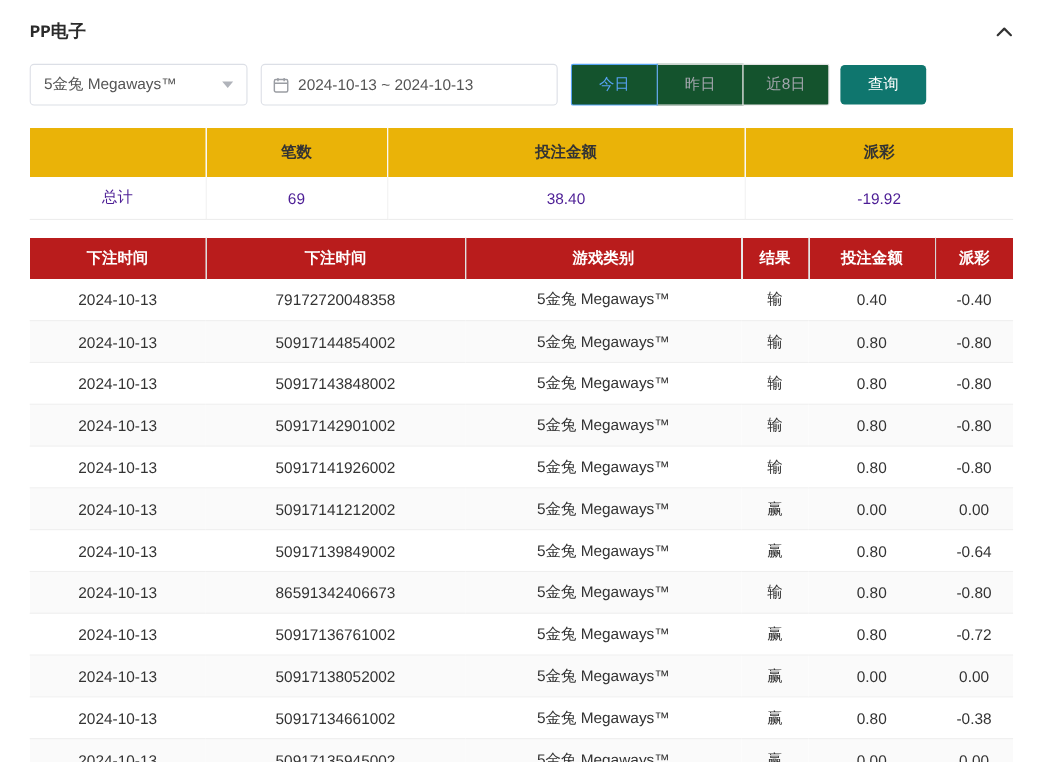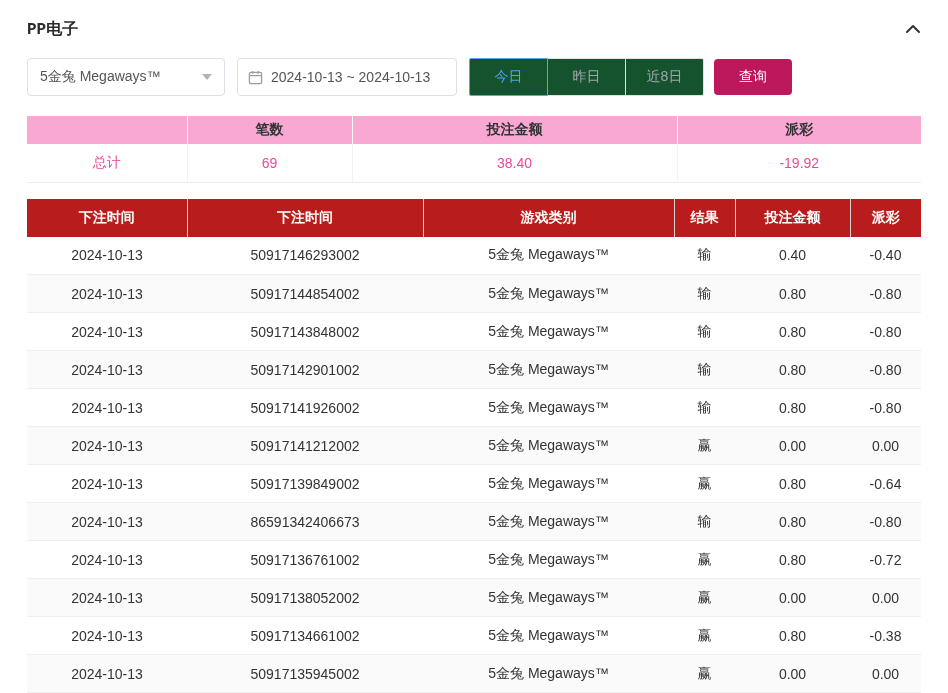--- a/index.html
+++ b/index.html
@@ -30,58 +30,58 @@
     display: flex; align-items: center; justify-content: space-between;
     padding: 0 12px; font-size: 14px; color: #555; cursor: pointer;
     background: #fff;
   }
   .select-caret {
     width: 0; height: 0;
     border-left: 5px solid transparent; border-right: 5px solid transparent;
     border-top: 6px solid #b0b3ba;
   }
   .date-box {
-    width: 220px; height: 38px; margin-left: 12px;
+    width: 270px; height: 38px; margin-left: 12px;
     border: 1px solid #dcdfe6; border-radius: 4px;
     display: flex; align-items: center; gap: 8px;
     padding: 16px 10px; font-size: 14px; color: #555; cursor: pointer;
     background: #fff; white-space: nowrap;
   }
   .quick-group { display: flex; margin-left: 12px; }
   .quick-btn {
     width: 79px; height: 38px;
     background: #14532d; border: 1px solid #e2e2e2;
     font-size: 14px; color: #a3a6ad; cursor: pointer;
     margin-left: -1px;
     font-family: inherit;
   }
   .quick-btn:first-child { margin-left: 0; border-radius: 2px 0 0 2px; }
   .quick-btn:last-child { border-radius: 0 2px 2px 0; }
   .quick-btn.active {
     border: 1px solid #57a3f3; color: #57a3f3; position: relative; z-index: 2;
   }
   .search-btn {
     width: 78px; height: 36px; margin-left: 10px;
-    background: #be185d; color: #fff; border: none; border-radius: 4px;
+    background: #0f766e; color: #fff; border: none; border-radius: 4px;
     font-size: 14px; cursor: pointer; font-family: inherit;
   }
 
   
   table { border-collapse: collapse; table-layout: fixed; width: 894px; }
   td, th { text-align: center; font-size: 14px; overflow: hidden; white-space: nowrap; }
 
   
   .summary-table { margin-top: 20px; }
   .summary-table th {
-    background: #f9a8d4; height: 28px; font-weight: bold; color: #333;
+    background: #eab308; height: 45px; font-weight: bold; color: #333;
     border-right: 1px solid #f7f7f7;
   }
   .summary-table th:last-child { border-right: none; }
   .summary-table td {
-    height: 38px; background: #fff; color: #ec4899;
+    height: 38px; background: #fff; color: #4c1d95;
     border-bottom: 1px solid #ededed;
     border-right: 1px solid #f2f2f2;
   }
   .summary-table td:last-child { border-right: none; }
 
   
   .bets-table { margin-top: 16px; }
   .bets-table thead th {
     background: #b91c1c; color: #ffffff; font-weight: bold; height: 38px;
     border-right: 1px solid #d6d6d6;
@@ -180,21 +180,21 @@
         <th>下注时间</th>
         <th>游戏类别</th>
         <th>结果</th>
         <th>投注金额</th>
         <th>派彩</th>
       </tr>
     </thead>
     <tbody>
   <tr>
     <td>2024-10-13</td>
-    <td>50917146293002</td>
+    <td>79172720048358</td>
     <td>5金兔 Megaways™</td>
     <td>输</td>
     <td>0.40</td>
     <td class="neg">-0.40</td>
   </tr>
 
   <tr>
     <td>2024-10-13</td>
     <td>50917144854002</td>
     <td>5金兔 Megaways™</td>

